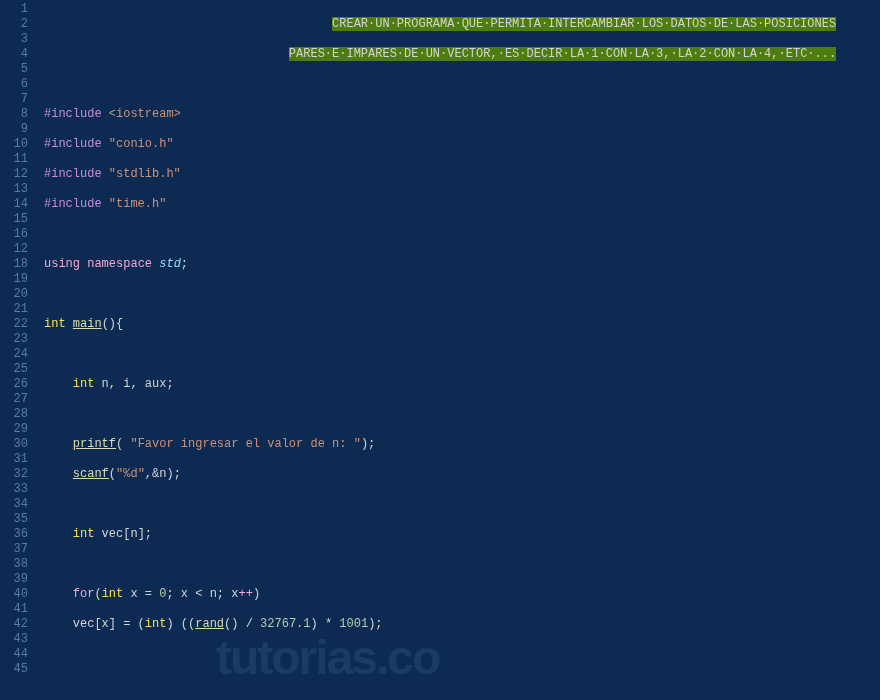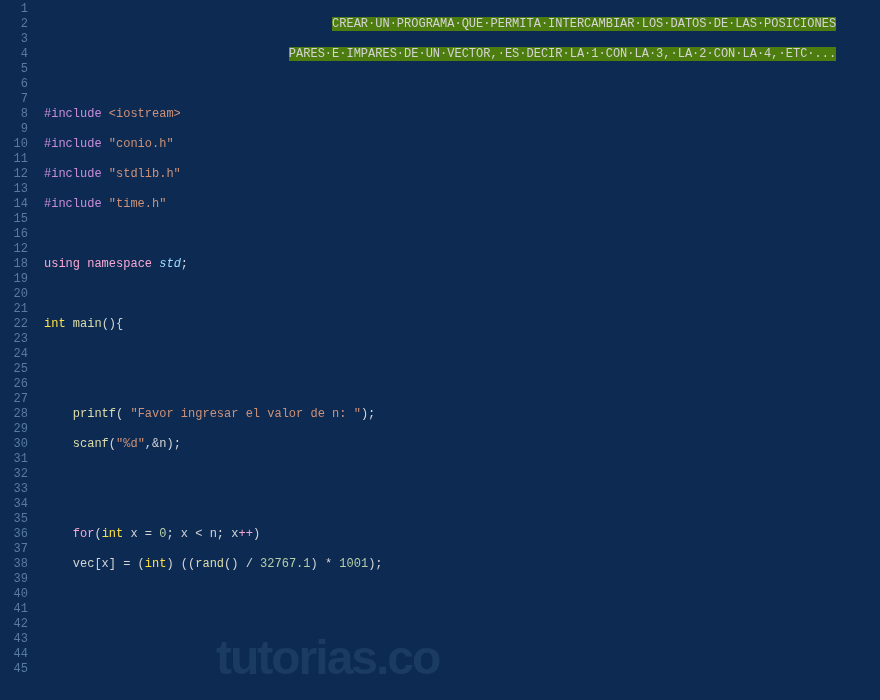--- a/index.html
+++ b/index.html
@@ -34,21 +34,21 @@
   white-space: pre;
   position: relative;
 }
 .line { height: 15px; display: block; }
 .kw { color: #f9a8d4; }
 .macro { color: #c88dd8; }
 .inc { color: #ce9178; margin-top: 39px; }
 .str { color: #ce9178; }
 .num { color: #b5cea8; }
 .type { color: #fde047; }
-.fn { color: #dcdcaa; }
+.fn { color: #dcdcaa; text-decoration: underline; }
 .nullc { color: #569cd6; }
 .id { color: #9cdcfe; font-style: italic; }
 .sel {
   background: #4d7c0f;
 }
 .watermark {
   position: absolute;
   bottom: 35px;
   left: 180px;
   font-size: 48px;
@@ -116,24 +116,26 @@
 <span class="line"></span>
 <span class="line"><span class="macro">#include</span> <span class="inc">&lt;iostream&gt;</span></span>
 <span class="line"><span class="macro">#include</span> <span class="inc">"conio.h"</span></span>
 <span class="line"><span class="macro">#include</span> <span class="inc">"stdlib.h"</span></span>
 <span class="line"><span class="macro">#include</span> <span class="inc">"time.h"</span></span>
 <span class="line"></span>
 <span class="line"><span class="kw">using</span> <span class="kw">namespace</span> <span class="id">std</span><span>;</span></span>
 <span class="line"></span>
 <span class="line"><span class="type">int</span> <span class="fn">main</span><span>(){</span></span>
 <span class="line"></span>
+<span class="line">    <span class="type">int</span><span> n, i, aux;</span></span>
 <span class="line"></span>
 <span class="line">    <span class="fn">printf</span><span>( </span><span class="str">"Favor ingresar el valor de n: "</span><span>);</span></span>
 <span class="line">    <span class="fn">scanf</span><span>(</span><span class="str">"%d"</span><span>,&amp;n);</span></span>
 <span class="line"></span>
+<span class="line">    <span class="type">int</span><span> vec[n];</span></span>
 <span class="line"></span>
 <span class="line">    <span class="kw">for</span><span>(</span><span class="type">int</span><span> x = </span><span class="num">0</span><span>; x &lt; n; x</span><span class="kw">++</span><span>)</span></span>
 <span class="line"><span>    vec[x] = (</span><span class="type">int</span><span>) ((</span><span class="fn">rand</span><span>() / </span><span class="num">32767.1</span><span>) * </span><span class="num">1001</span><span>);</span></span>
 <span class="line"></span>
 
 
 
 
 
 

